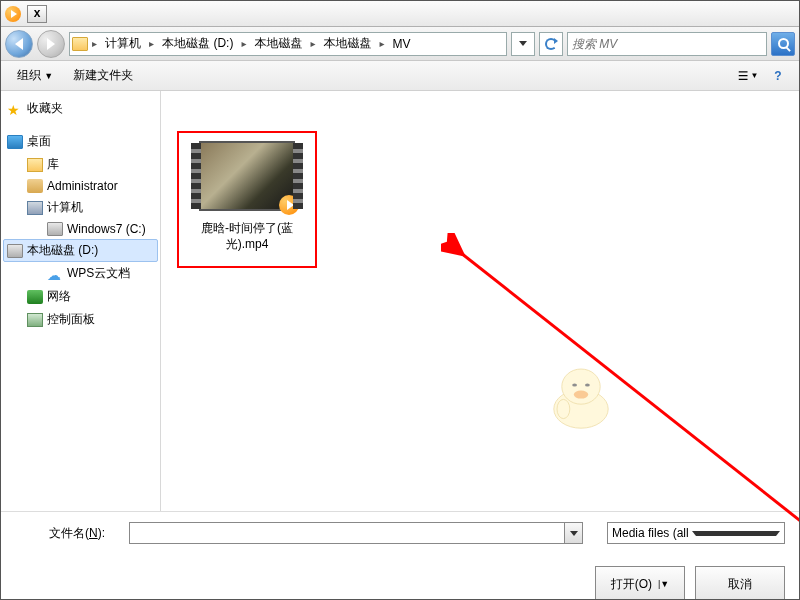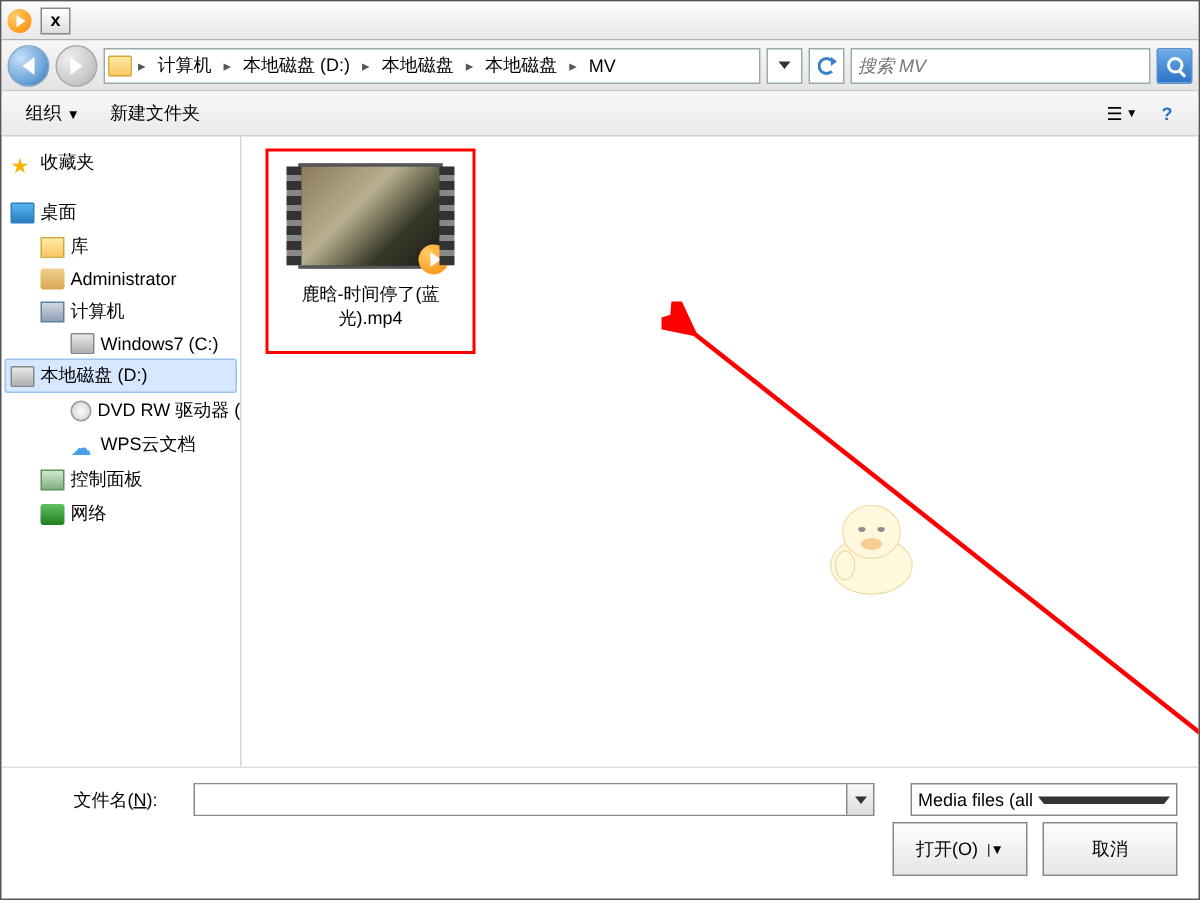--- a/index.html
+++ b/index.html
@@ -36,34 +36,34 @@
 .ic-desktop { background:linear-gradient(#5ab4f0,#2a7fc0); border:1px solid #2a7fc0; border-radius:1px;}
 .ic-lib { background:linear-gradient(#ffe9a8,#fac862); border:1px solid #d6a838;}
 .ic-user { background:linear-gradient(#f0d090,#d8a850); border-radius:2px;}
 .ic-pc { background:linear-gradient(#d0d8e0,#90a0b8); border:1px solid #6080a0;}
 .ic-drive { background:linear-gradient(#e8e8e8,#b0b0b0); border:1px solid #888; border-radius:1px;}
 .ic-dvd { background:radial-gradient(circle,#fff,#ccc); border:1px solid #999; border-radius:50%; width:14px; height:14px;}
 .ic-cloud { color:#4aa0e8; font-size:14px;}
 .ic-net { background:linear-gradient(#60c060,#208020); border-radius:2px;}
 .ic-ctrl { background:linear-gradient(#d0e8d0,#80b080); border:1px solid #609060;}
 .ic-bin { background:linear-gradient(#e0e8f0,#a0b0c8); border:1px solid #8090a8;}
-.mainpane { flex:1; position:relative; padding:10px;}
+.mainpane { flex:1; position:relative; padding:10px;margin-top:32px;}
 .file-item { width:140px; border:2px solid #ff0000; padding:8px 6px 14px; text-align:center; position:absolute; left:16px; top:8px; cursor:pointer;}
 .thumb { width:96px; height:70px; margin:0 auto; border:2px solid #555; background:#222; position:relative;}
 .thumb::before, .thumb::after { content:""; position:absolute; top:0; bottom:0; width:10px; background:repeating-linear-gradient(#333 0 6px,#888 6px 10px);}
 .thumb::before { left:-10px;}
 .thumb::after { right:-10px;}
 .thumb .img { position:absolute; inset:0; background:linear-gradient(135deg,#8a7a5a 0%, #b8b090 40%, #3a3a2a 70%, #1a1a1a 100%);}
 .thumb .play { position:absolute; right:-6px; bottom:-6px; width:20px; height:20px; border-radius:50%; background:radial-gradient(circle at 30% 30%,#ffcc66,#ff8800); display:flex; align-items:center; justify-content:center;}
 .thumb .play::after { content:""; border-left:7px solid #fff; border-top:5px solid transparent; border-bottom:5px solid transparent; margin-left:2px;}
 .file-item .fname { margin-top:10px; font-size:12px; line-height:1.3;}
 .red-arrow { position:absolute; pointer-events:none;}
 .duck { position:absolute; left:380px; top:230px; width:80px; height:80px; opacity:0.55; pointer-events:none;}
 .bottom { height:90px; border-top:1px solid #ddd; padding:10px 14px 8px;}
-.row1 { display:flex; align-items:center; gap:24px; margin-bottom:4px;}
+.row1 { display:flex; align-items:center; gap:24px; margin-bottom:22px;}
 .row1 label { width:90px; text-align:right;}
 .row1 label u { text-decoration:underline;}
 .fname-input { flex:1; height:22px; border:1px solid #888; display:flex;}
 .fname-input input { flex:1; border:none; outline:none; padding:0 4px;}
 .fname-input .dd { width:18px; border-left:1px solid #888; background:linear-gradient(#f8f8f8,#ddd); display:flex; align-items:center; justify-content:center; cursor:pointer;}
 .filter { width:178px; height:22px; border:1px solid #888; display:flex; align-items:center; padding:0 4px; background:#fff; cursor:pointer; overflow:hidden;}
 .filter span { flex:1; white-space:nowrap; overflow:hidden;}
 .row2 { display:flex; justify-content:flex-end; gap:10px;}
 .btn { width:90px; height:36px; border:1px solid #888; background:linear-gradient(#fdfdfd,#e6e6e6); cursor:pointer; display:flex; align-items:center; justify-content:center;}
 .btn .dd { margin-left:6px; font-size:9px;}
@@ -148,34 +148,30 @@
       </div>
     <div class="tree-item indent2">
         <span class="ic ic-drive"></span>
         <span>Windows7 (C:)</span>
       </div>
     <div class="tree-item indent2 selected">
         <span class="ic ic-drive"></span>
         <span>本地磁盘 (D:)</span>
       </div>
     <div class="tree-item indent2">
-        <span class="ic ic-dvd"></span>
-        <span>DVD RW 驱动器 (</span>
-      </div>
-    <div class="tree-item indent2">
         <span class="ic ic-cloud">☁</span>
         <span>WPS云文档</span>
       </div>
     <div class="tree-item indent1">
+        <span class="ic ic-net"></span>
+        <span>网络</span>
+      </div>
+    <div class="tree-item indent1">
         <span class="ic ic-ctrl"></span>
         <span>控制面板</span>
-      </div>
-    <div class="tree-item indent1">
-        <span class="ic ic-net"></span>
-        <span>网络</span>
       </div>
   </div>
   <div class="mainpane">
     <div class="file-item">
       <div class="thumb">
         <div class="img"></div>
         <div class="play"></div>
       </div>
       <div class="fname">鹿晗-时间停了(蓝光).mp4</div>
     </div>

